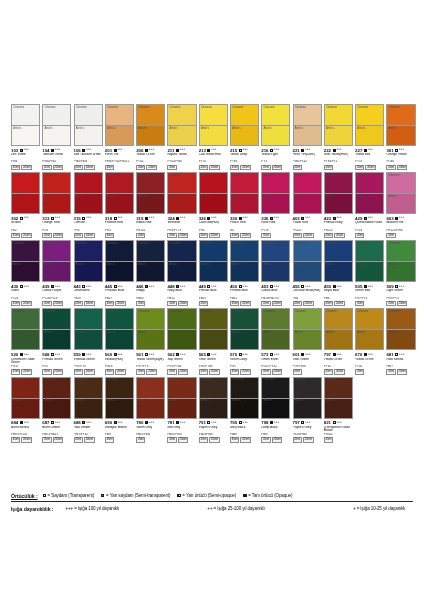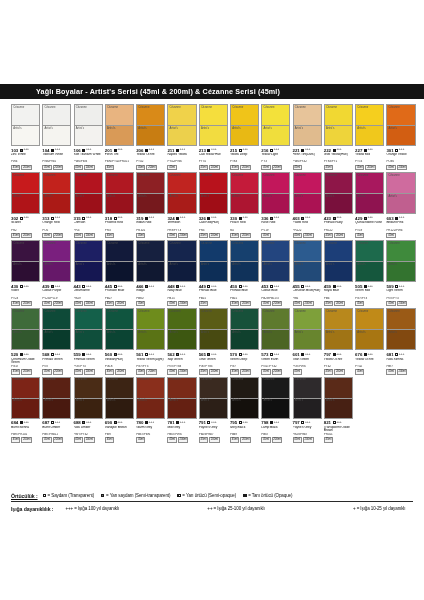--- a/index.html
+++ b/index.html
@@ -108,23 +108,20 @@
   .litem .op{width:3.4px;height:3.4px;}
   .lfrow{display:flex; align-items:center; height:11px; margin-top:1px;}
   .lfitems{display:flex; align-items:center; margin-left:12px; width:340px; justify-content:space-between;}
   .lfitem{font-size:4.5px; letter-spacing:-.1px; white-space:nowrap;}
 </style>
 </head>
 <body>
 
 <div id="sheet">
 
-  <div class="titlebar">
-    <div class="t">Yağlı Boyalar - Artist's Serisi (45ml &amp; 200ml) &amp; Cézanne Serisi (45ml)</div>
-  </div>
 
   <div id="grid">
       <div class="row">
         <div class="cell">
           <div class="swatch">
             <div class="sw-top" style="background: rgb(242, 242, 240);">
               <span class="sw-tag">Cézanne</span>
             </div>
             <div class="sw-bot" style="background: rgb(247, 246, 242);">
               <span class="sw-tag">Artist's</span>

